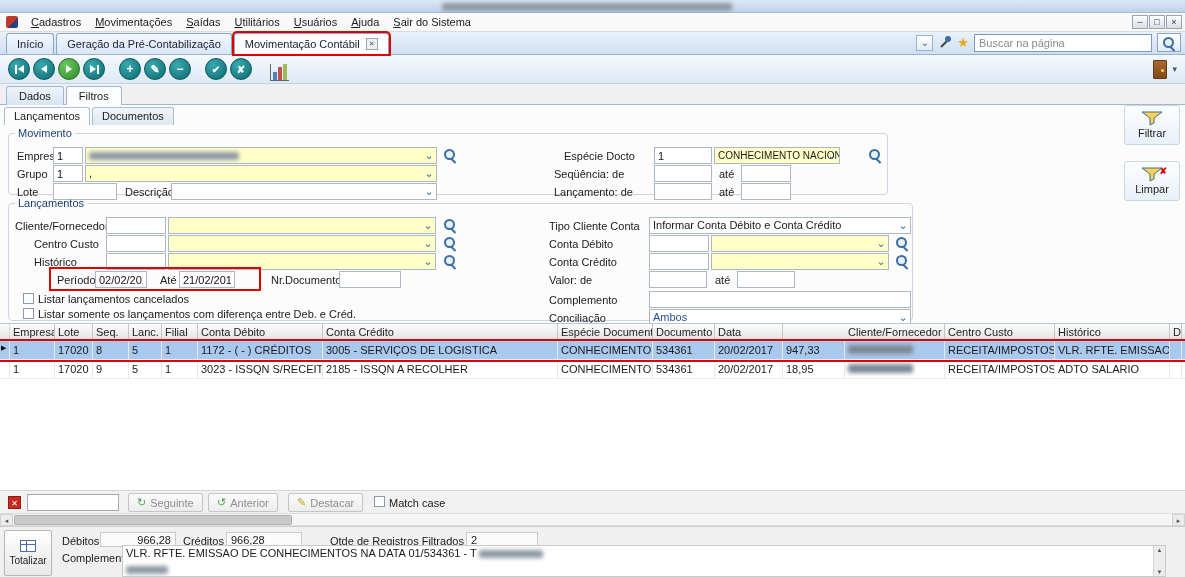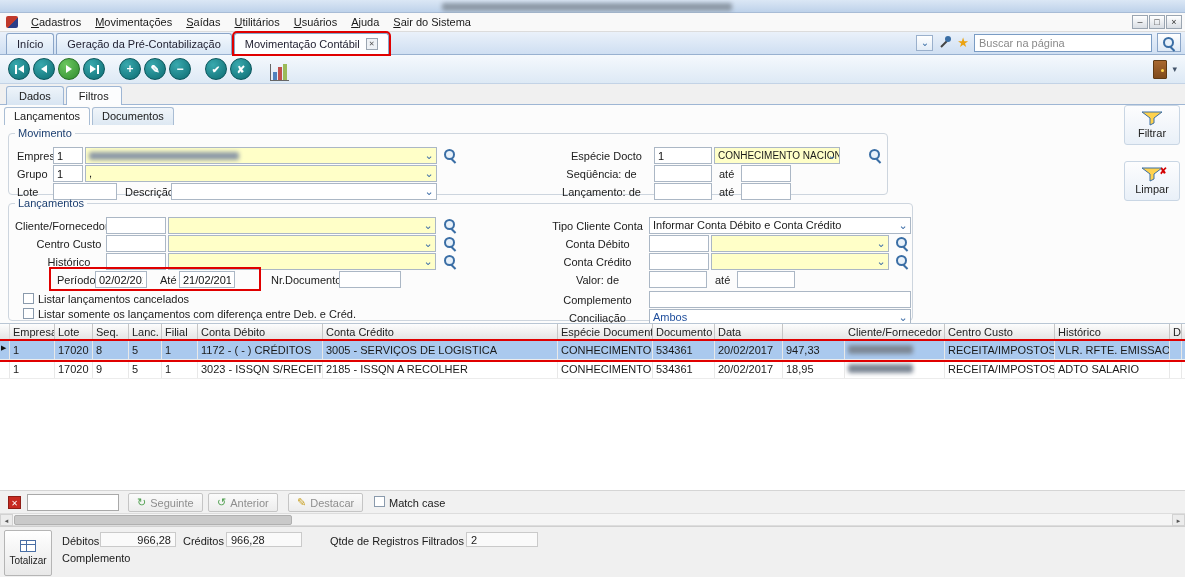--- a/index.html
+++ b/index.html
@@ -66,21 +66,21 @@
   
   .content{position:absolute;left:0;top:104px;width:1185px;height:473px;background:#fcfcfc;border-top:1px solid #9eb6d4;}
   .stabs{position:absolute;top:2px;left:4px;display:flex;}
   .stab{padding:2px 9px;height:18px;border:1px solid #a9bdd4;border-bottom:none;border-radius:3px 3px 0 0;background:linear-gradient(#f0f5fa,#dde8f2);margin-right:2px;}
   .stab.active{background:#fdfdfd;}
 
   fieldset.gbox{position:absolute;border:1px solid #cdd5de;border-radius:4px;background:transparent;}
   fieldset.gbox legend{margin-left:6px;padding:0 3px;color:#1b3e70;font-size:11px;}
 
   .lbl{position:absolute;color:#202020;line-height:13px;white-space:nowrap;}
-  .lbl.r{text-align:center;}
+  .lbl.r{text-align:left;}
   input.txt{position:absolute;height:17px;border:1px solid #abb7c5;font:11px "Liberation Sans",sans-serif;padding:0 3px;background:#fff;color:#111;}
   .combo{position:absolute;height:17px;border:1px solid #abb7c5;background:#fff;line-height:15px;padding:0 15px 0 3px;overflow:hidden;white-space:nowrap;cursor:default;}
   .combo.yellow{background:#ffffc8;}
   .combo .dd{position:absolute;right:1px;top:0;width:12px;text-align:center;color:#3f6fa8;font-style:normal;font-size:11px;line-height:15px;}
   .combo .navy{color:#1f4e9c;}
   .cb{position:absolute;width:11px;height:11px;border:1px solid #8a9aac;background:#fff;}
 
   .filter-btn{position:absolute;width:56px;height:40px;border:1px solid #c9d6e4;border-radius:3px;background:linear-gradient(#fdfdfe,#e9f0f8);display:flex;flex-direction:column;align-items:center;justify-content:center;gap:1px;font-size:11px;color:#222;}
   .limpar-x{position:absolute;right:12px;top:4px;color:#d40000;font-size:9px;font-weight:bold;}
 
@@ -434,14 +434,22 @@
       <span class="tblicon"></span>
       <span>Totalizar</span>
     </button>
     <span class="lbl" style="left:62px;top:8px">Débitos</span>
     <span class="sunk" style="left:100px;top:5px;width:76px;text-align:right">966,28</span>
     <span class="lbl" style="left:183px;top:8px">Créditos</span>
     <span class="sunk" style="left:226px;top:5px;width:76px">966,28</span>
     <span class="lbl" style="left:330px;top:8px">Qtde de Registros Filtrados</span>
     <span class="sunk" style="left:466px;top:5px;width:72px">2</span>
     <span class="lbl" style="left:62px;top:25px">Complemento</span>
+    <div class="memo">
+      <div class="line1"><span>VLR. RFTE. EMISSAO DE CONHECIMENTOS NA DATA 01/534361 - T</span><span class="blur" style="width:64px;margin-left:2px"></span></div>
+      <div class="line2"><span class="blur" style="width:42px"></span></div>
+      <div class="memo-sb">
+        <span style="top:1px">▲</span>
+        <span style="bottom:1px">▼</span>
+      </div>
+    </div>
   </div>
 </div>
 
 </body></html>

